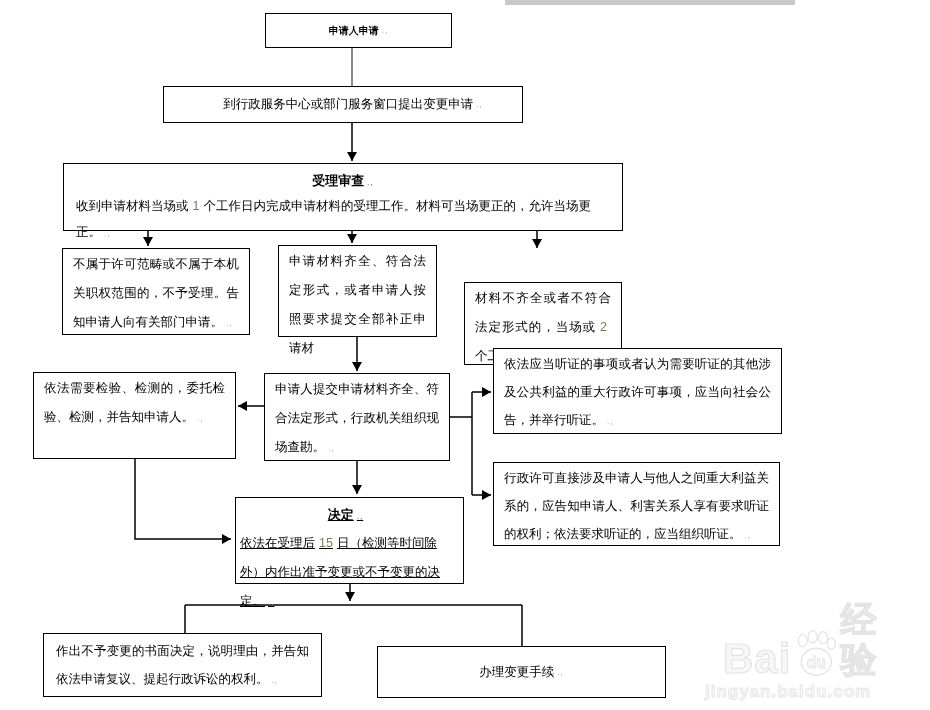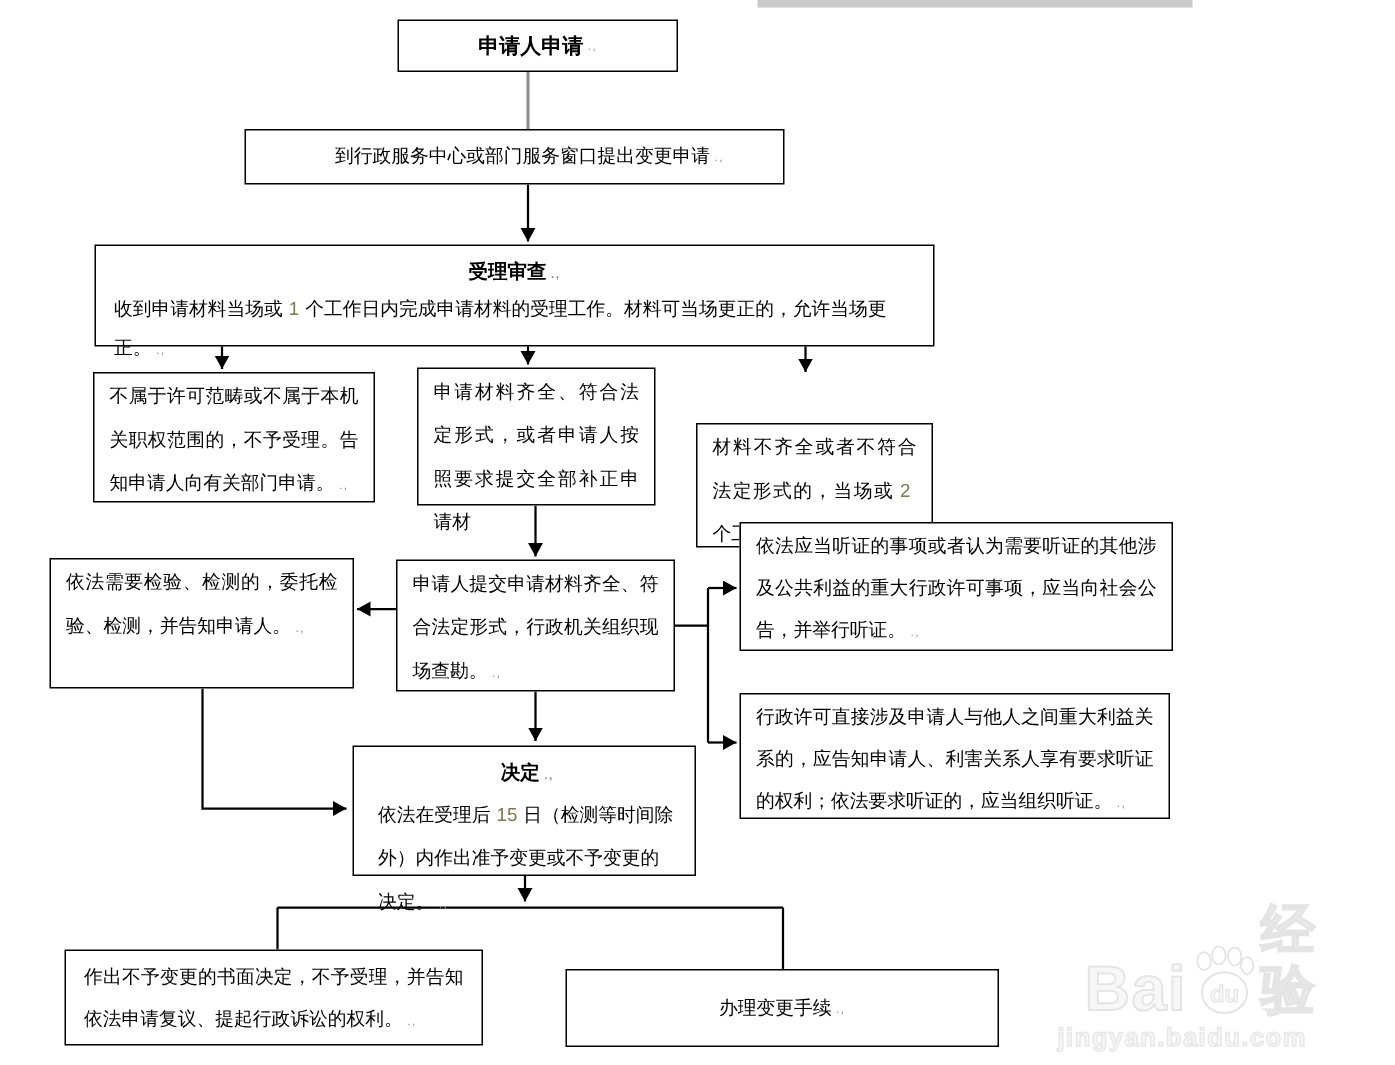--- a/index.html
+++ b/index.html
@@ -10,35 +10,35 @@
   .topbar{position:absolute;left:505px;top:0;width:290px;height:5px;background:#c9c9c9;}
   svg.connectors{position:absolute;left:0;top:0;z-index:0;}
   .box{
     position:absolute;background:#fff;border:1px solid #000;box-sizing:border-box;
     font-size:12.5px;line-height:29px;z-index:1;
   }
   .box.center{display:flex;align-items:center;justify-content:center;text-align:center;}
   .cell{padding:1px 10px;text-align:justify;}
   .num{color:#7d7a52;margin:0 4px;}
   .pm{font-size:8px;color:#8f8f8f;margin-left:3px;letter-spacing:1px;}
-  .bold{font-weight:bold;font-size:14px;text-align:right;}
+  .bold{font-weight:bold;font-size:10px;text-align:right;}
 
   
   #b1{left:265px;top:13px;width:187px;height:35px;}
   #b2{left:163px;top:86px;width:360px;height:37px;padding-left:20px;}
   #b3{left:63px;top:163px;width:560px;height:68px;padding:7px 12px 0 12px;line-height:26px;}
   #b3 .btitle{display:block;text-align:center;font-weight:bold;font-size:13px;line-height:20px;}
   #b4{left:62px;top:248px;width:188px;height:87px;}
   #b5{left:278px;top:245px;width:159px;height:92px;}
   #b6{left:464px;top:250px;width:158px;height:83px;margin-top:32px;}
   #b7{left:33px;top:372px;width:203px;height:87px;}
   #b8{left:264px;top:373px;width:186px;height:88px;}
   #b9{left:493px;top:348px;width:289px;height:86px;line-height:28px;}
   #b10{left:493px;top:462px;width:287px;height:84px;line-height:28px;}
-  #b11{left:235px;top:497px;width:229px;height:87px;padding:5px 12px 0 16px;}
+  #b11{left:235px;top:497px;width:229px;height:87px;padding:5px 12px 0 4px;text-decoration:underline;}
   #b11 .btitle{display:block;text-align:center;font-weight:bold;font-size:13px;line-height:24px;}
   #b12{left:43px;top:633px;width:279px;height:64px;line-height:28px;}
   #b12 .cell{padding:3px 12px;}
   #b13{left:377px;top:646px;width:289px;height:52px;}
 
   
   .wm{position:absolute;left:693px;top:600px;width:210px;z-index:2;user-select:none;}
   .wm-row{display:flex;align-items:flex-end;margin-left:30px;}
   .wm-bai{font-weight:bold;font-size:42px;line-height:42px;color:#f7f7f7;
           -webkit-text-stroke:1.2px #e4e4e4;letter-spacing:1px;}
@@ -131,21 +131,21 @@
   <div class="box" id="b10">
     <div class="cell"><span>行政许可直接涉及申请人与他人之间重大利益关系的，应告知申请人、利害关系人享有要求听证的权利；依法要求听证的，应当组织听证。</span><span class="pm">.,</span></div>
   </div>
 
   <div class="box" id="b11">
     <span class="btitle"><span>决定</span><span class="pm">.,</span></span>
     <span><span>依法在受理后</span><span class="num">15</span><span>日（检测等时间除外）内作出准予变更或不予变更的决定。</span><span class="pm">.,</span></span>
   </div>
 
   <div class="box" id="b12">
-    <div class="cell"><span>作出不予变更的书面决定，不予受理，并告知依法申请复议、提起行政诉讼的权利。</span><span class="pm">.,</span></div>
+    <div class="cell"><span>作出不予变更的书面决定，说明理由，并告知依法申请复议、提起行政诉讼的权利。</span><span class="pm">.,</span></div>
   </div>
 
   <div class="box center" id="b13">
     <span>办理变更手续</span>
       <span class="pm">.,</span>
   </div>
 
   <div class="wm">
     <div class="wm-row">
       <span class="wm-bai">Bai</span>

